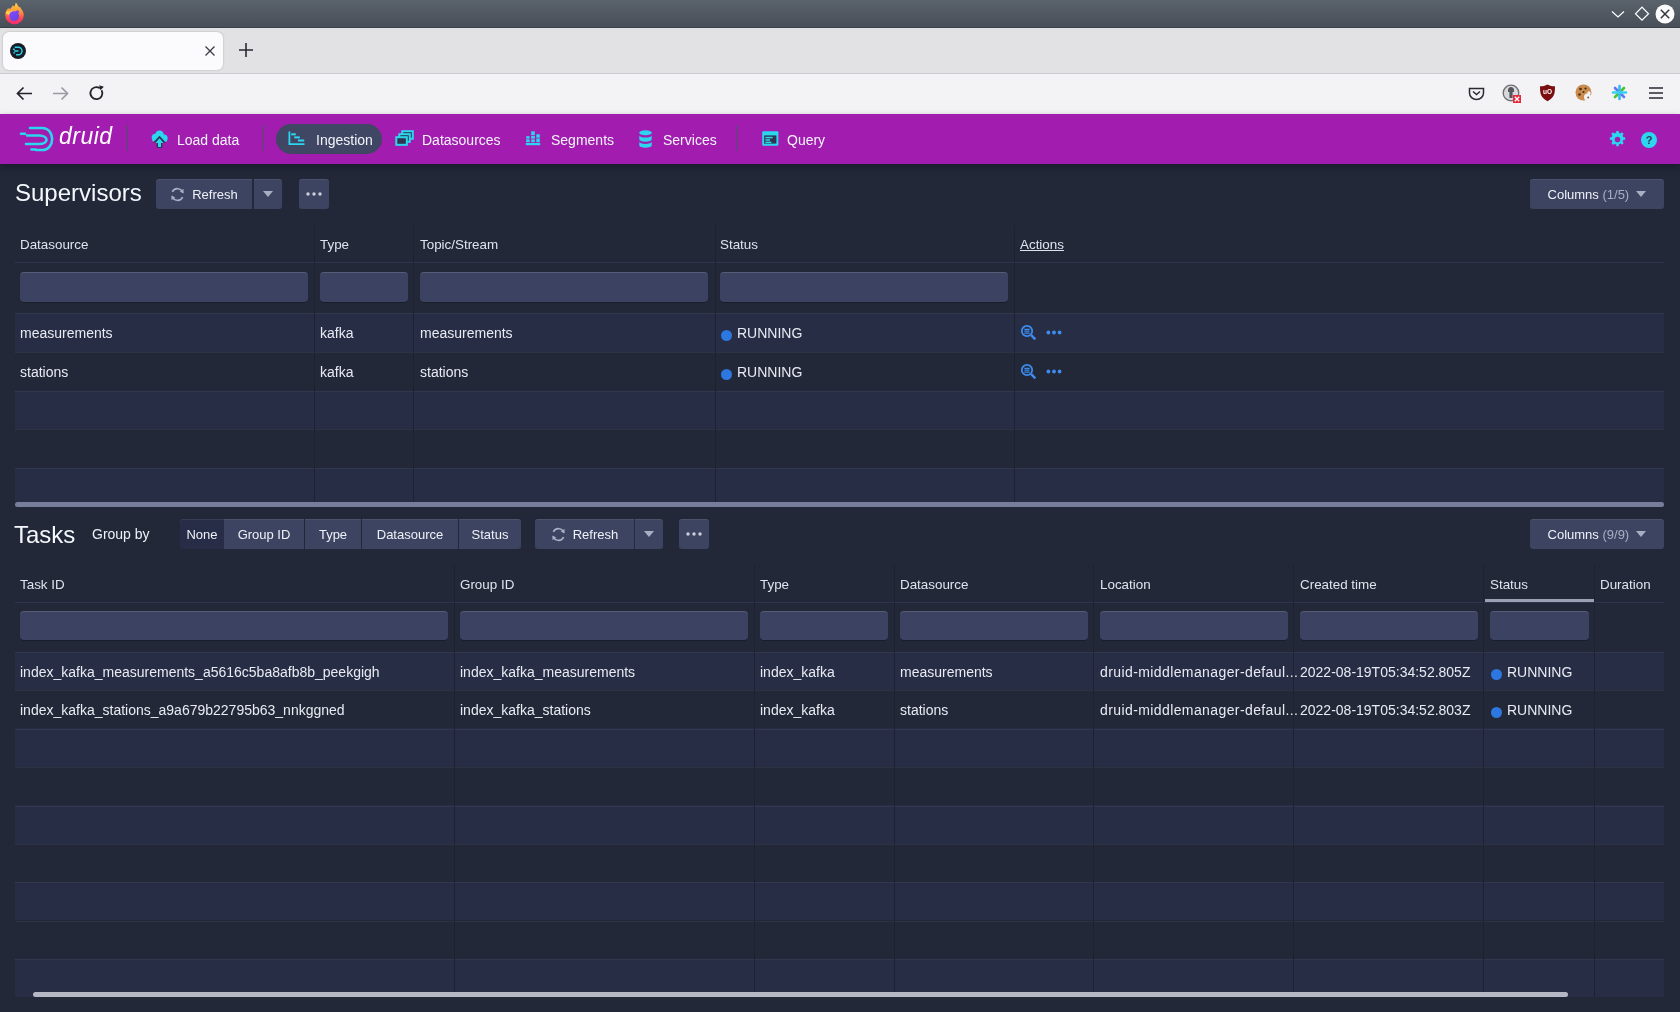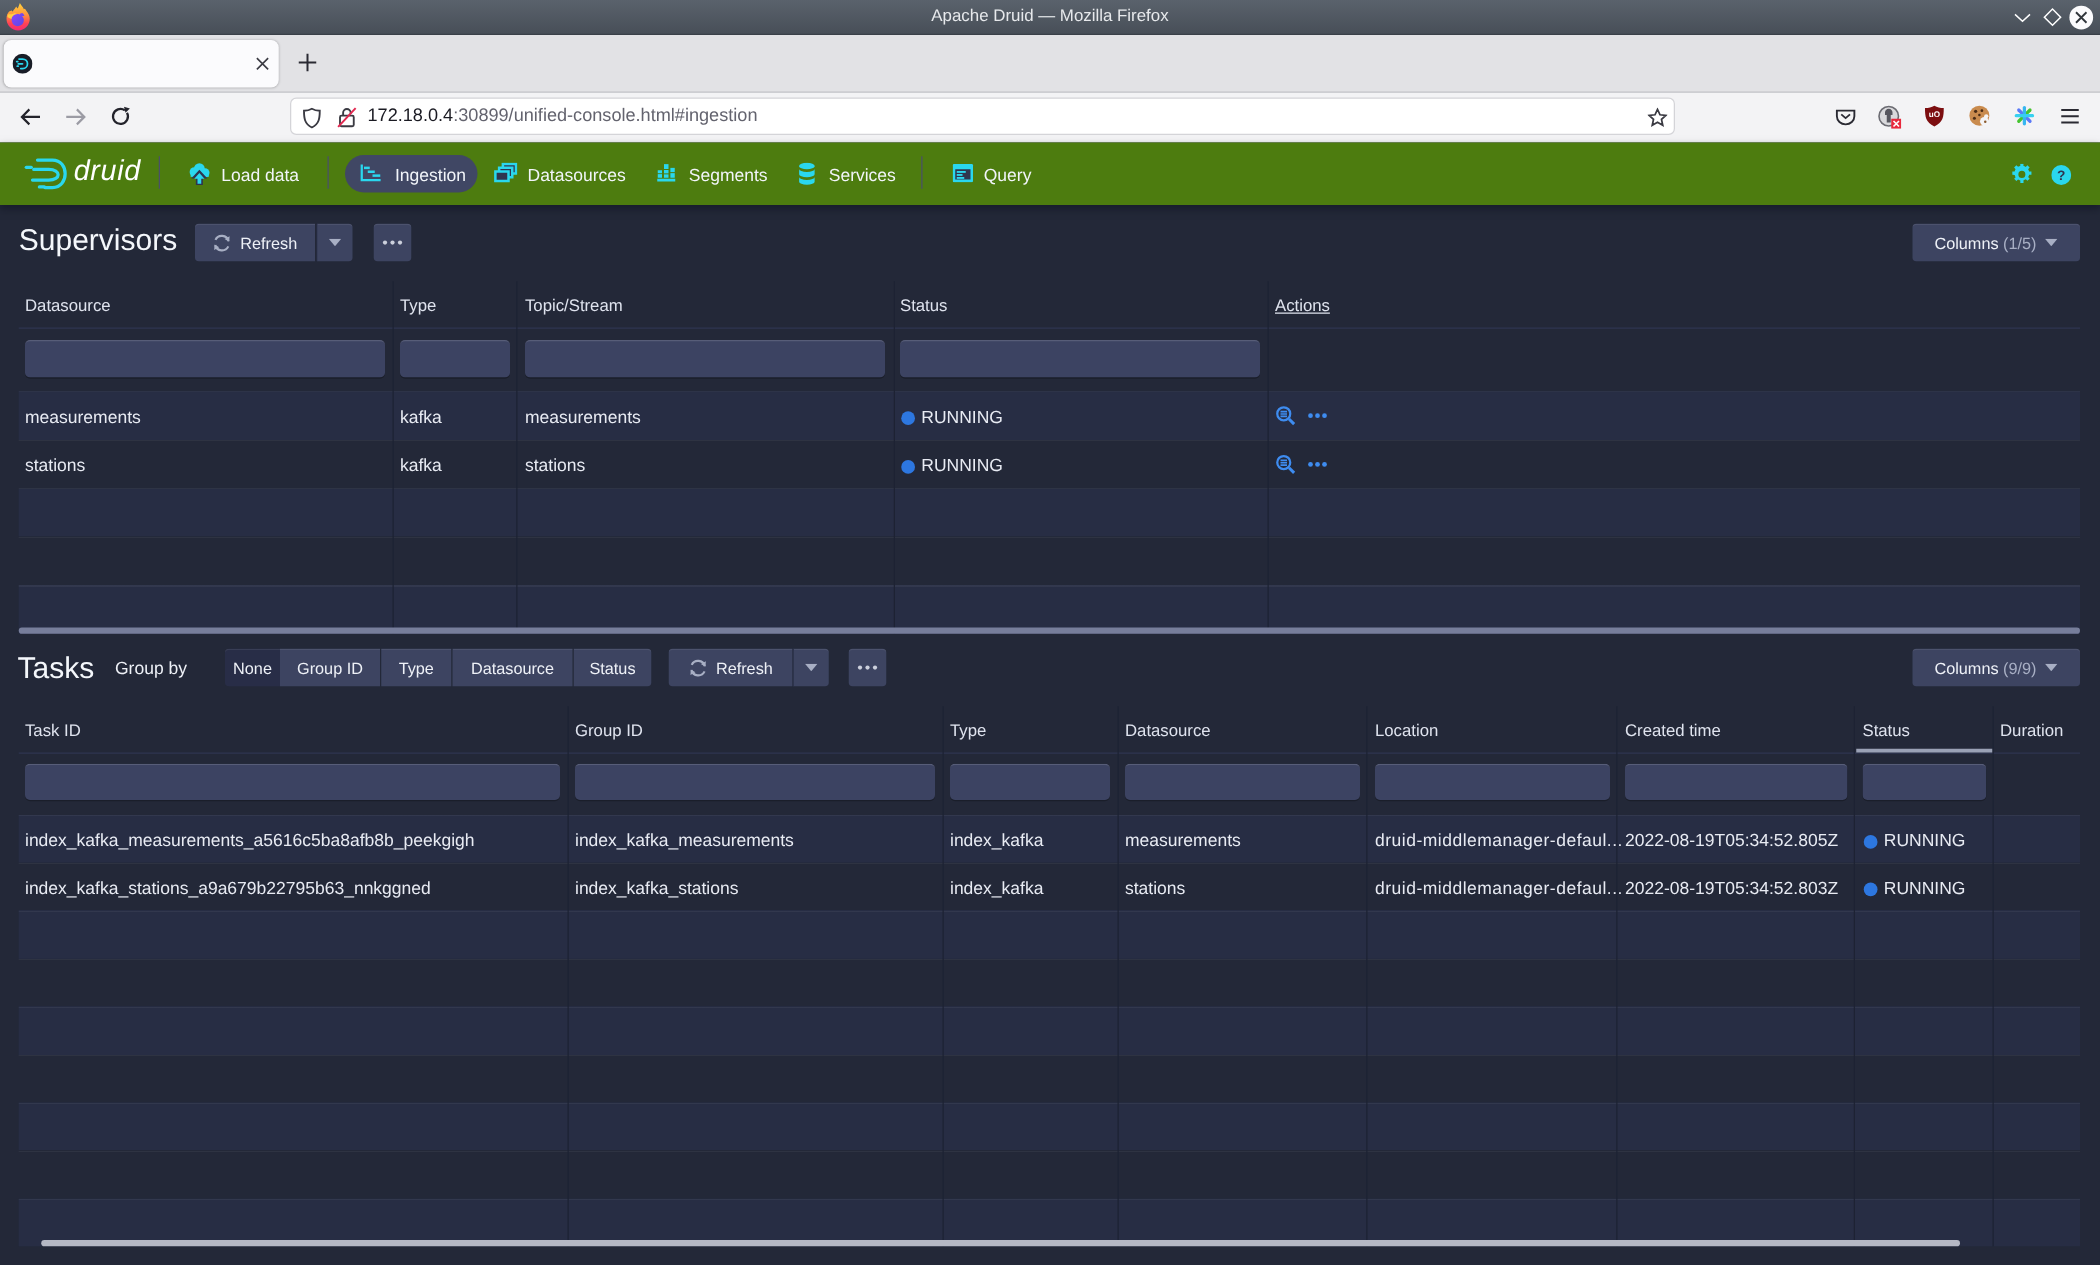--- a/index.html
+++ b/index.html
@@ -13,21 +13,21 @@
   .titletext { width:100%; top:5px; text-align:center; color:#e7e9ec; font-size:13.5px; }
   .tabbar { left:0; top:28px; width:1680px; height:46px; background:#e2e2e5; border-bottom:1px solid #ccccd0; }
   .tab { left:3px; top:4px; width:220px; height:38px; background:#fbfbfd; border-radius:6px; box-shadow:0 0 2px rgba(0,0,0,.25); }
   .tabtext { left:32px; top:11px; font-size:13px; color:#14141c;margin-top:33px; }
   .navbar { left:0; top:74px; width:1680px; height:40px; background:#f3f3f5; }
   .urlbar { left:232px; top:4px; width:1108px; height:30px; background:#ffffff; border:1px solid #d4d4d8; border-radius:5px; }
   .urltext { left:61px; top:6px; font-size:14.5px; color:#1a1a22; white-space:nowrap; }
   .urlgrey { color:#63636e; }
 
   
-  .appheader { left:0; top:114px; width:1680px; height:50px; background:#4d7c0f; box-shadow:0 3px 6px rgba(12,16,30,.5); }
+  .appheader { left:0; top:114px; width:1680px; height:50px; background:#a21caf; box-shadow:0 3px 6px rgba(12,16,30,.5); }
   .navitem { color:#f2f5fa; font-size:14px; }
   .pill { background:#404764; border-radius:15px; }
   .vsep { width:1px; height:26px; background:#4a5068; top:11px; }
 
   .sectitle { color:#f4f7fb; font-size:24px; }
   .btn { background:#3d4461; box-shadow:inset 0 1px 0 rgba(255,255,255,.08); border-radius:3px; color:#eef1f7; font-size:13px;
          display:flex; align-items:center; justify-content:center; }
   .btn .grey { color:#a8afc4; }
   .btn-dark { background:#282d47; }
   .thead-text { color:#dfe3ee; font-size:13.4px; }
@@ -36,21 +36,20 @@
   .hline { height:1px; background:#2f3550; }
   .rowodd { background:#272d44; }
   .finput { background:#3c4362; border-radius:4px; border-top:1px solid rgba(255,255,255,.14); box-shadow:0 1px 0 rgba(0,0,0,.25); }
   .dot { width:11px; height:11px; border-radius:50%; background:#2d77e0; display:inline-block; }
   .sbar { height:4.5px; border-radius:2.5px; background:#777e9b; }
 </style>
 </head>
 <body>
 
 <div class="abs titlebar">
-  <div class="abs titletext">Apache Druid — Mozilla Firefox</div>
 
   <svg class="abs" style="left:4px; top:2px;" width="21" height="23" viewBox="0 0 21 23">
     <defs>
       <linearGradient id="ffb" x1="0" y1="0" x2="0" y2="1">
         <stop offset="0" stop-color="#ffd43b"></stop>
           <stop offset="0.4" stop-color="#ff983d"></stop>
         <stop offset="0.75" stop-color="#ff4255"></stop>
           <stop offset="1" stop-color="#f22a76"></stop>
       </linearGradient>
       <linearGradient id="ffpg" x1="0" y1="0" x2="1" y2="1">
@@ -104,37 +103,20 @@
   <svg class="abs" style="left:16px; top:11px;" width="17" height="17" viewBox="0 0 17 17">
     <path stroke="#23232b" stroke-width="1.7" fill="none" d="M16 8.5 L1.5 8.5 M7.5 2.5 L1.5 8.5 L7.5 14.5"></path>
   </svg>
   <svg class="abs" style="left:52px; top:11px;" width="17" height="17" viewBox="0 0 17 17">
     <path stroke="#9b9ba4" stroke-width="1.7" fill="none" d="M1 8.5 L15.5 8.5 M9.5 2.5 L15.5 8.5 L9.5 14.5"></path>
   </svg>
   <svg class="abs" style="left:88px; top:11px;" width="17" height="17" viewBox="0 0 17 17">
     <path stroke="#23232b" stroke-width="1.8" fill="none" d="M13.6 5.2 A6 6 0 1 1 11.9 3.3"></path>
     <path fill="#23232b" d="M11.2 0.3 L15.9 1.8 L12.4 5.2 Z"></path>
   </svg>
-  <div class="abs urlbar">
-
-    <svg class="abs" style="left:9px; top:6.5px;" width="15" height="17" viewBox="0 0 15 17">
-      <path fill="none" stroke="#3a3a42" stroke-width="1.5" d="M7.5 1 C9.5 2.2 11.5 2.6 13.8 2.6 C13.8 8.5 13.4 13 7.5 16 C1.6 13 1.2 8.5 1.2 2.6 C3.5 2.6 5.5 2.2 7.5 1 Z"></path>
-    </svg>
-
-    <svg class="abs" style="left:36px; top:5.5px;" width="17" height="18" viewBox="0 0 17 18">
-      <rect x="3" y="7.5" width="11" height="8.5" rx="1.2" fill="none" stroke="#3a3a42" stroke-width="1.5"></rect>
-      <path d="M5.5 7.5 L5.5 5.2 A3 3 0 0 1 11.5 5.2 L11.5 6" fill="none" stroke="#3a3a42" stroke-width="1.5"></path>
-      <path stroke="#e22850" stroke-width="1.6" d="M1.5 16.5 L15.5 1.5"></path>
-    </svg>
-    <div class="abs urltext"><span>172.18.0.4</span><span class="urlgrey">:30899/unified-console.html#ingestion</span></div>
-
-    <svg class="abs" style="left:1085px; top:7px;" width="16" height="16" viewBox="0 0 16 16">
-      <path fill="none" stroke="#3a3a42" stroke-width="1.4" d="M8 1.5 L10 5.8 L14.7 6.3 L11.2 9.5 L12.2 14.2 L8 11.8 L3.8 14.2 L4.8 9.5 L1.3 6.3 L6 5.8 Z"></path>
-    </svg>
-  </div>
 
   <svg class="abs" style="left:1468px; top:11px;" width="17" height="17" viewBox="0 0 17 17">
     <path fill="none" stroke="#2a2a33" stroke-width="1.5" d="M1.5 3.5 L15.5 3.5 L15.5 8 A7 6.5 0 0 1 1.5 8 Z"></path>
     <path fill="none" stroke="#2a2a33" stroke-width="1.5" d="M5 6.5 L8.5 9.5 L12 6.5"></path>
   </svg>
   <svg class="abs" style="left:1502px; top:10px;" width="19" height="19" viewBox="0 0 19 19">
     <circle cx="9" cy="9" r="7.8" fill="#d9d9dc" stroke="#6b6b72" stroke-width="1.3"></circle>
     <path fill="#56565e" d="M9 3 C10.8 3 12 4.4 12 6 L12 8 L10.6 8 L10.6 14 L7.4 14 L7.4 8 L6 8 L6 6 C6 4.4 7.2 3 9 3 Z"></path>
     <rect x="11" y="11" width="8" height="8" fill="#e8283c"></rect>
     <path stroke="#fff" stroke-width="1.3" d="M12.8 12.8 L17.2 17.2 M17.2 12.8 L12.8 17.2"></path>

